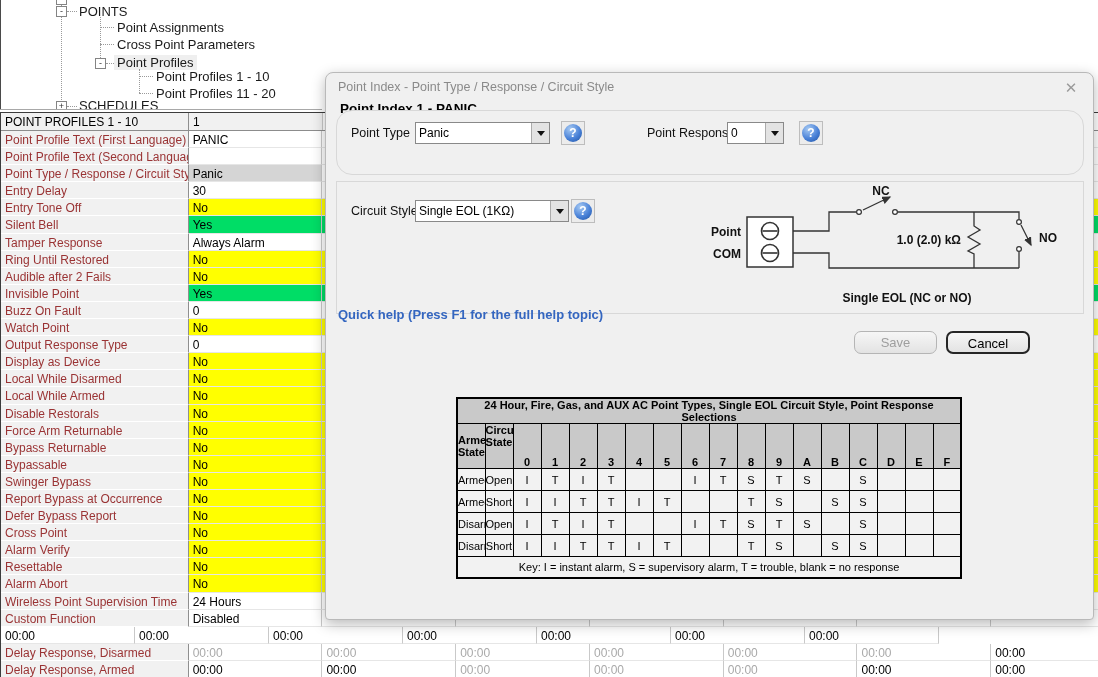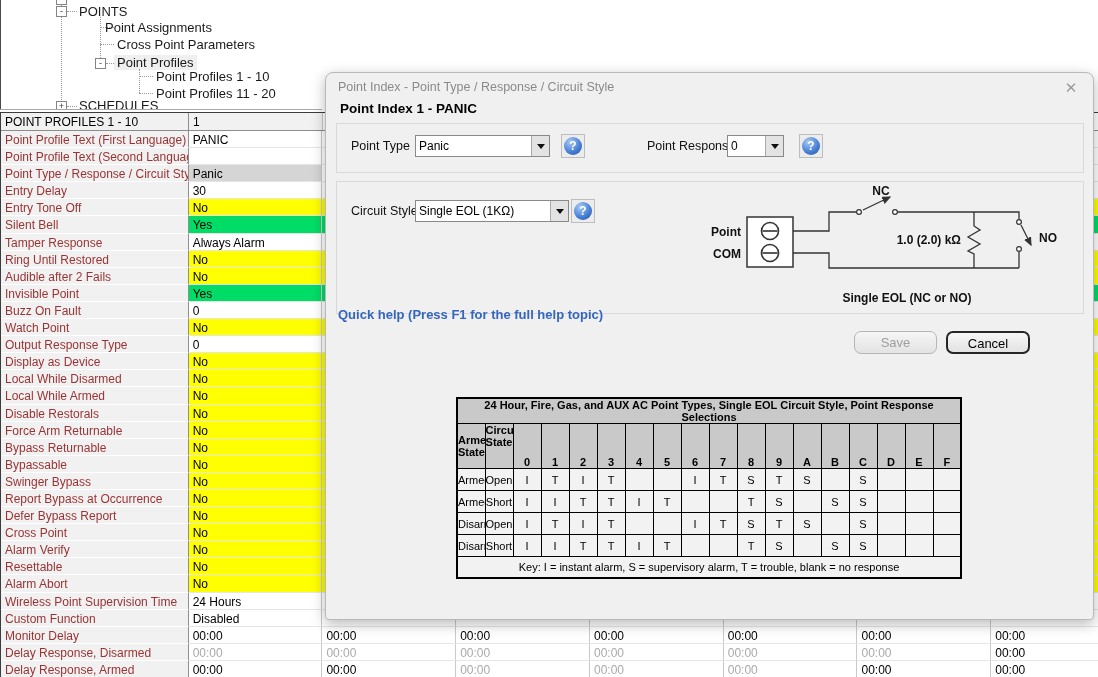--- a/index.html
+++ b/index.html
@@ -30,21 +30,21 @@
   .bg-selected{background:#d5d5d5;} .muted{color:#a9a9a9;}
   
   #dialog{position:absolute;left:325px;top:72px;width:769px;height:548px;background:#f0f0f0;
           border:1px solid #b9b9b9;border-radius:8px 8px 4px 4px;box-sizing:border-box;z-index:5;
           box-shadow:0 4px 14px rgba(0,0,0,.28);}
   .dlg-title{position:absolute;left:12px;top:7px;font-size:12.5px;color:#8a8a8a;}
   .dlg-close{position:absolute;right:12px;top:5px;font-size:15px;color:#9a9a9a;width:20px;height:20px;
              text-align:center;line-height:20px;cursor:default;}
   .dlg-heading{position:absolute;left:14px;top:28px;font-size:13.5px;font-weight:bold;color:#000;}
   .groupbox{position:absolute;left:10px;width:748px;border:1px solid #d8d8d8;background:#f0f0f0;box-sizing:border-box;}
-  #gb-type{top:50px;height:50px;} #gb-circuit{top:108px;height:133px;}
+  #gb-type{top:37px;height:65px;border-radius:16px;} #gb-circuit{top:108px;height:133px;}
   .fld-label{position:absolute;font-size:12.5px;color:#111;}
   .combo{position:absolute;height:22px;background:#fff;border:1px solid #898989;box-sizing:border-box;
          display:flex;align-items:center;}
   .combo .cb-text{flex:1;font-size:12px;padding:0 3px;white-space:nowrap;overflow:hidden;}
   .cb-btn{width:17px;height:100%;background:#e3e3e3;border-left:1px solid #ababab;display:flex;
           align-items:center;justify-content:center;}
   .cb-arrow{width:0;height:0;border-left:4px solid transparent;border-right:4px solid transparent;
             border-top:5px solid #111;}
   .help-btn{position:absolute;width:24px;height:24px;background:#ececec;border:1px solid #bdbdbd;
             box-sizing:border-box;display:flex;align-items:center;justify-content:center;}
@@ -75,21 +75,21 @@
   <div class="tree-left-border"></div>
   <div class="vline" style="left:61px;top:-6px;height:110px;"></div>
   <div class="expander" style="left:56px;top:-6px;"></div>
 
   <div class="expander" style="left:56px;top:6px;">-</div>
   <div class="hstub" style="left:67px;top:11px;width:10px;"></div>
   <div class="tnode" style="left:76px;top:4px;">POINTS</div>
 
   <div class="vline" style="left:100px;top:17px;height:47px;"></div>
   <div class="hstub" style="left:100px;top:27px;width:14px;"></div>
-  <div class="tnode" style="left:102px;top:20px;">Point Assignments</div>
+  <div class="tnode" style="left:114px;top:20px;">Point Assignments</div>
 
   <div class="hstub" style="left:100px;top:44px;width:14px;"></div>
   <div class="tnode" style="left:114px;top:37px;">Cross Point Parameters</div>
 
   <div class="expander" style="left:95px;top:58px;">-</div>
   <div class="hstub" style="left:106px;top:63px;width:8px;"></div>
   <div class="tnode sel" style="left:114px;top:55px;">Point Profiles</div>
 
   <div class="vline" style="left:139px;top:69px;height:24px;"></div>
   <div class="hstub" style="left:139px;top:76px;width:14px;"></div>
@@ -394,21 +394,20 @@
         <div class="g-label">Custom Function</div>
         <div class="g-val bg-white">Disabled</div>
         <div class="g-val bg-white"></div>
         <div class="g-val bg-white"></div>
         <div class="g-val bg-white"></div>
         <div class="g-val bg-white"></div>
         <div class="g-val bg-white"></div>
         <div class="g-val bg-white"></div>
       </div>
       <div class="g-row">
-        <div class="g-label">Monitor Delay</div>
         <div class="g-val bg-white">00:00</div>
         <div class="g-val bg-white">00:00</div>
         <div class="g-val bg-white">00:00</div>
         <div class="g-val bg-white">00:00</div>
         <div class="g-val bg-white">00:00</div>
         <div class="g-val bg-white">00:00</div>
         <div class="g-val bg-white">00:00</div>
       </div>
       <div class="g-row">
         <div class="g-label">Delay Response, Disarmed</div>

